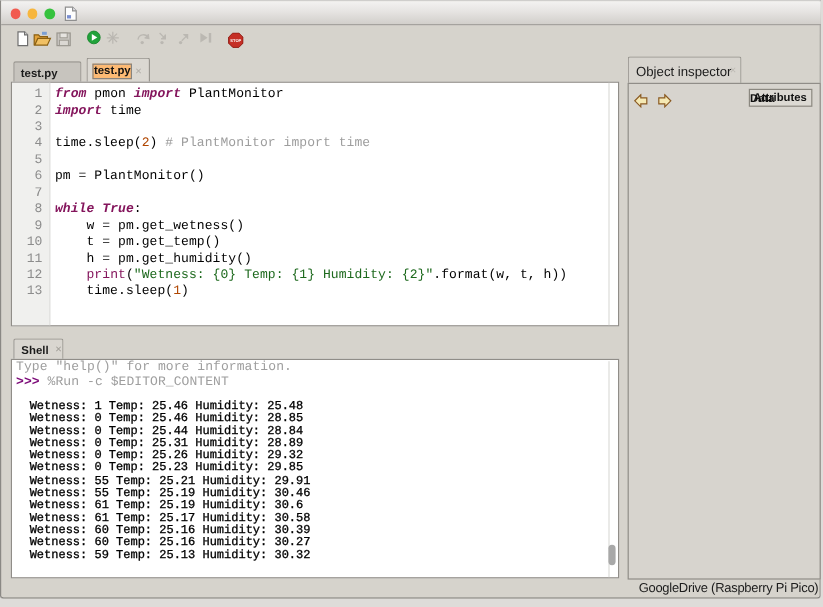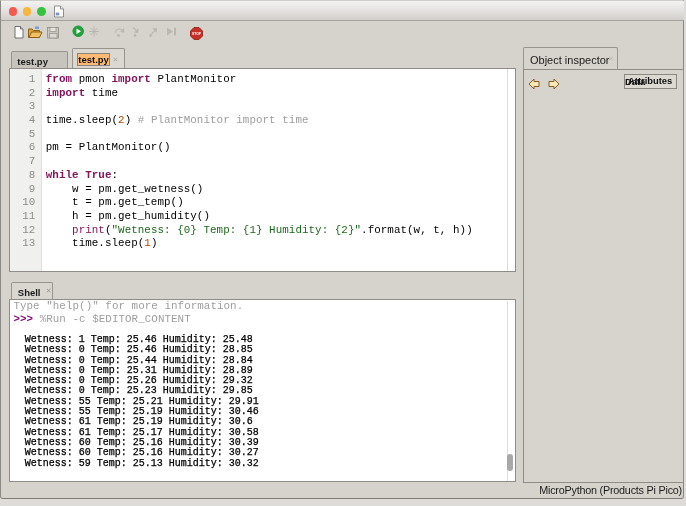--- a/index.html
+++ b/index.html
@@ -20,21 +20,21 @@
   .panel{position:absolute;background:#fff;border:1px solid #908d88;box-sizing:border-box;}
   .tab{position:absolute;box-sizing:border-box;border:1px solid #97948e;border-bottom:none;
        border-radius:2px 2px 0 0;font-size:9.5px;font-weight:bold;color:#1b1b1b;}
   #gutter{position:absolute;left:8.5px;top:68.3px;width:31.5px;height:202px;background:#f0f0ee;
        border-right:1px solid #e0e0de;}
   #gutternums{position:absolute;left:8.5px;top:71.9px;width:25.8px;text-align:right;
        font-family:"Liberation Mono",monospace;font-size:10.85px;line-height:13.7px;
        color:#8c8c8c;white-space:pre;}
   #code{position:absolute;left:44.8px;top:71.9px;font-family:"Liberation Mono",monospace;
        font-size:10.85px;line-height:13.7px;color:#000;white-space:pre;letter-spacing:0.06px;}
-  .kw{color:#84155c;font-weight:bold;}
+  .kw{color:#84155c;font-weight:bold;font-style:italic;}
   .bi{color:#84155c;}
   .str{color:#1d691d;}
   .num{color:#b04600;}
   .cm{color:#9d9d9d;}
   #shellgray{position:absolute;left:12.4px;top:299px;font-family:"Liberation Mono",monospace;
        font-size:10.85px;line-height:13.45px;color:#9e9e9e;white-space:pre;letter-spacing:0.06px;}
   .prompt{color:#7c0a78;font-weight:bold;}
   #shellout{position:absolute;left:23.7px;top:334px;font-family:"Liberation Mono",monospace;
        font-size:10px;line-height:10.3px;color:#000;white-space:pre;-webkit-text-stroke:0.25px #000;}
   #status{position:absolute;right:1px;top:483px;font-size:10.8px;letter-spacing:-0.22px;color:#1d1d1d;}
@@ -175,14 +175,14 @@
   </div>
   <div class="abs" style="left:522px;top:67.6px;width:160.5px;height:414.6px;background:#d7d4ce;border:1px solid #908d88;border-top:1px solid #908d88;box-sizing:border-box;"></div>
 
   <svg class="abs" style="left:527px;top:76.5px;" width="32" height="12" viewBox="0 0 32 12">
     <path d="M11 3.5 v5 h-5 v2.5 l-5-5 l5-5 v2.5 z" fill="#f5e9b4" stroke="#8a5a22" stroke-width="1"></path>
     <path d="M21 3.5 v5 h5 v2.5 l5-5 l-5-5 v2.5 z" fill="#f5e9b4" stroke="#8a5a22" stroke-width="1"></path>
   </svg>
   <div class="abs" style="left:584px;top:73px;width:53px;height:15px;background:#dcd9d3;border:1px solid #8b8880;box-sizing:border-box;font-size:9.4px;font-weight:bold;color:#111;text-align:left;line-height:13.5px;margin-left:39px;">Data</div>
   <div class="abs" style="left:627px;top:74px;font-size:9.4px;font-weight:bold;color:#111;">Attributes</div>
 
-  <div id="status">MicroPython (Products Pi Pico)</div>
+  <div id="status">GoogleDrive (Raspberry Pi Pico)</div>
 </div>
 
 </body></html>

